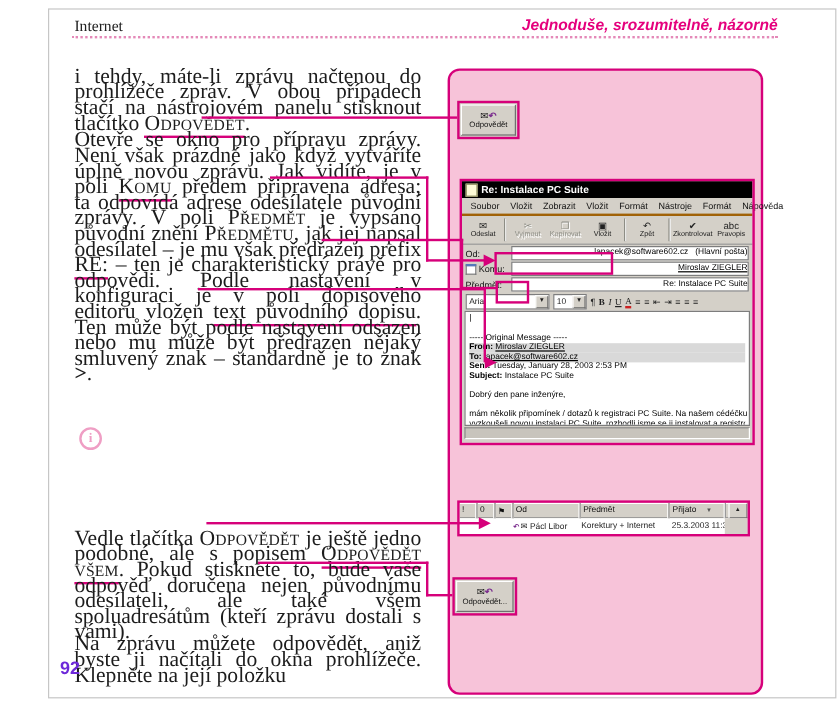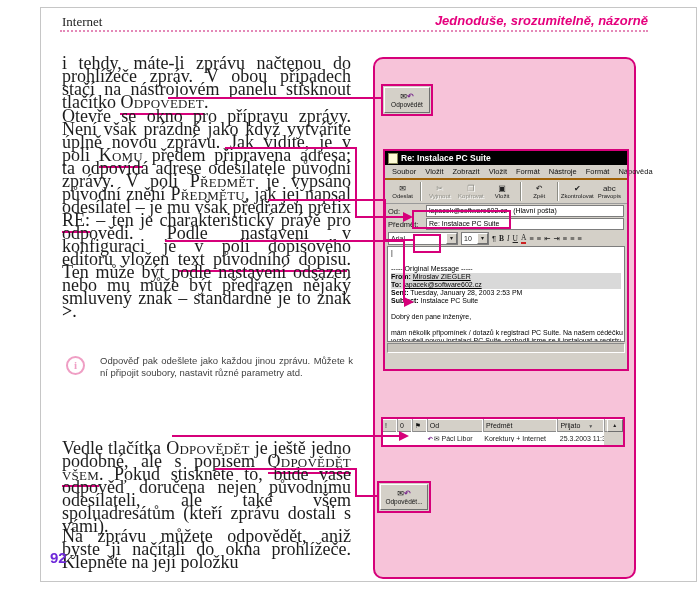--- a/index.html
+++ b/index.html
@@ -41,21 +41,21 @@
   .tico{width:8px;height:9px;background:#fdfbd6;border:1px solid #8a8a5a;}
   .ttxt{color:#fff;font-size:8.5px;font-weight:bold;white-space:nowrap;}
   .mbar{height:13px;display:flex;align-items:center;gap:9px;padding:0 7px;font-size:7.5px;
         color:#111;border-bottom:2px solid #a16207;text-align:center;}
   .tools{height:21px;display:flex;align-items:stretch;padding:1px 2px;border-bottom:1px solid #9a9a9a;}
   .tbtn{width:33px;display:flex;flex-direction:column;align-items:center;justify-content:center;color:#222;}
   .tbtn .g{font-size:8px;line-height:9px;}
   .tbtn .l{font-size:6px;line-height:7px;white-space:nowrap;}
   .tbtn.dis{color:#8d8d85;text-shadow:1px 1px 0 #ffffff;}
   .tsep{width:1px;background:#8d8d85;border-right:1px solid #fff;margin:1px 2px;}
-  .frow{display:flex;align-items:center;height:12px;margin:1px 3px 0 3px;gap:2px;}
+  .frow{display:flex;align-items:center;height:12px;margin:1px 3px 0 3px;gap:2px;text-align:right;}
   .flab{width:36px;font-size:7.5px;color:#111;display:flex;align-items:center;gap:2px;}
   .cardic{display:inline-block;width:7px;height:6px;background:#fff;border:1px solid #777;
           border-top:2px solid #5577bb;}
   .finput{flex:1;height:10px;background:#fff;border:1px solid #7d7d7d;font-size:7px;
           line-height:10px;padding-left:2px;white-space:nowrap;overflow:hidden;color:#000;}
   .fntbar{height:14px;display:flex;align-items:center;gap:3px;padding:1px 3px;}
   .combo{height:11px;background:#fff;border:1px solid #7d7d7d;display:flex;align-items:center;
          justify-content:space-between;font-size:7px;padding-left:2px;}
   .combo .dd{width:9px;height:9px;background:#d4d0c8;border:1px solid;border-color:#fff #6f6f6f #6f6f6f #fff;
              font-size:6px;line-height:9px;text-align:center;}
@@ -99,21 +99,20 @@
 <div class="page">
   <div class="frame"></div>
 
   <div class="hleft">Internet</div>
   <div class="hright">Jednoduše, srozumitelně, názorně</div>
   <div class="hrule"></div>
 
   <p class="para" style="top:57px"><span>i tehdy, máte-li zprávu načtenou do prohlížeče zpráv. V obou případech stačí na nástrojovém panelu stisknout tlačítko </span><span class="sc u">Odpovědět</span><span>.</span></p>
   <p class="para" style="top:110px"><span>Otevře se okno pro přípravu zprávy. Není však prázdné jako když vytváříte úplně novou zprávu. Jak vidíte, je v poli </span><span class="sc u">Komu</span><span> předem připravena adresa; ta odpovídá adrese odesílatele původní zprávy. V poli </span><span class="sc">Předmět</span><span> je vypsáno původní znění </span><span class="sc">Předmětu</span><span>, jak jej napsal odesílatel – je mu však předřazen prefix </span><span class="u">RE:</span><span> – ten je charakteristický právě pro odpovědi. Podle nastavení v konfiguraci je v poli dopisového editoru vložen </span><span class="u">text původního dopisu</span><span>. Ten může být podle nastavení odsazen nebo mu může být předřazen nějaký smluvený znak – standardně je to znak </span><span class="b">&gt;</span><span>.</span></p>
   <div class="noteic">i</div>
-  <div class="notetx">Odpověď pak odešlete jako každou jinou zprávu. Můžete k ní připojit soubory, nastavit různé parametry atd.</div>
   <p class="para" style="top:530px"><span>Na zprávu můžete odpovědět, aniž byste ji načítali do okna prohlížeče. Klepněte na její položku</span></p>
   <p class="para" style="top:442px"><span>Vedle tlačítka </span><span class="sc">Odpovědět</span><span> je ještě jedno podobné, ale s popisem </span><span class="sc u">Odpovědět všem</span><span>. Pokud stisknete to, bude vaše odpověď doručena nejen původnímu odesílateli, ale také všem spoluadresátům (kteří zprávu dostali s vámi).</span></p>
   <div class="pagenum">92</div>
 
   <div class="panel"></div>
 
   <div class="pbtnbox" style="left:381px;top:84px;">
     <div class="pbtn">
       <span class="ic"><span>✉</span><span class="rp">↶</span></span>
       <span>Odpovědět</span>
@@ -166,20 +165,27 @@
       <div class="tbtn">
         <span class="g">abc</span>
         <span class="l">Pravopis</span>
       </div>
     </div>
     <div class="frow">
       <span class="flab">Od:</span>
       <span class="finput">
         <span>lapacek@software602.cz</span>&nbsp;&nbsp;&nbsp;<span>(Hlavní pošta)</span>
       </span>
+    </div>
+    <div class="frow">
+      <span class="flab">
+          <span class="cardic"></span>
+          <span>Komu:</span>
+        </span>
+      <span class="finput"><span class="lk" style="text-decoration:underline">Miroslav ZIEGLER</span></span>
     </div>
     <div class="frow">
       <span class="flab">Předmět:</span>
       <span class="finput">Re: Instalace PC Suite</span>
     </div>
     <div class="fntbar">
       <div class="combo" style="width:66px">
         <span>Arial</span>
           <span class="dd">▾</span>
       </div>

